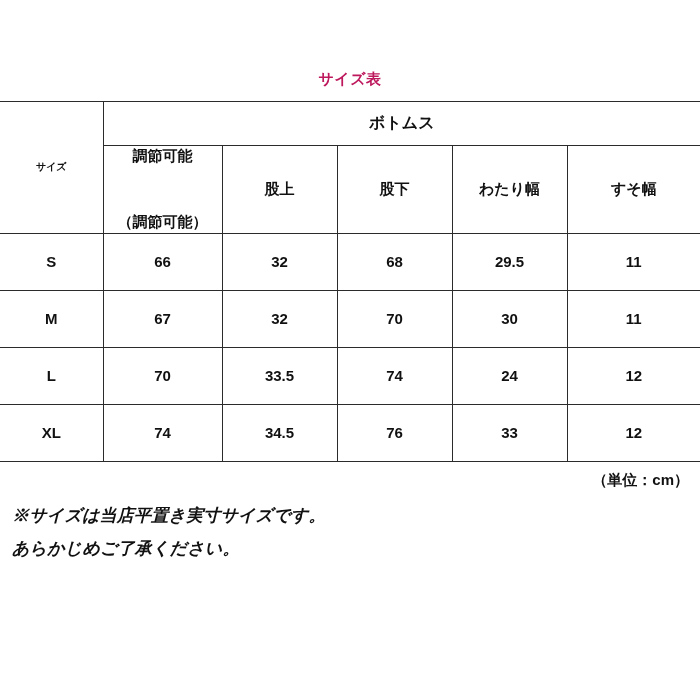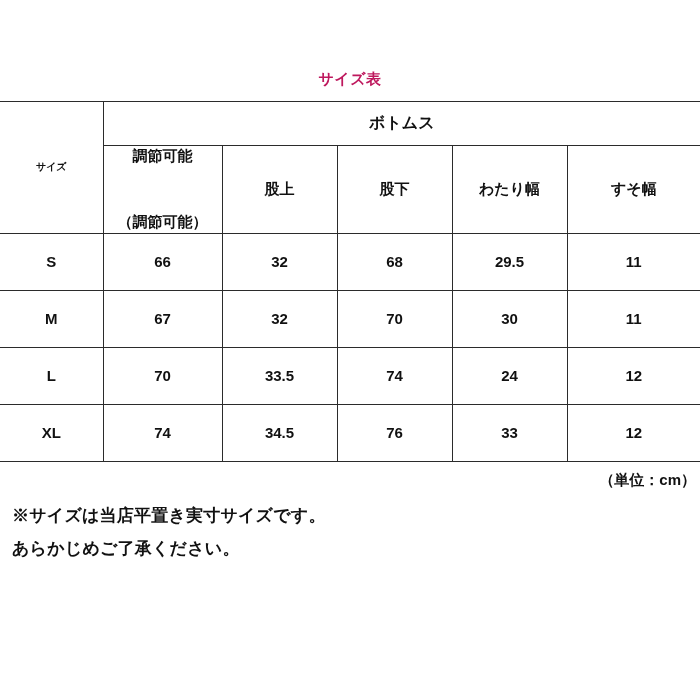--- a/index.html
+++ b/index.html
@@ -67,33 +67,33 @@
     font-size: 16px;
   }
   .sub-line1 { display: block; line-height: 1.35; }
   .sub-line2 { display: block; line-height: 1.35; margin-top: 46px; }
 
   .unit {
     text-align: right;
     font-size: 15px;
     font-weight: 700;
     padding-top: 9px;
-    padding-right: 4px;
+    padding-right: 11px;
     color: #111111;
   }
   .notes {
     padding-left: 12px;
     padding-top: 9px;
     font-size: 17px;
     font-weight: 700;
     line-height: 1.95;
     color: #111111;
     letter-spacing: 0.2px;
   }
-  .notes div { white-space: nowrap; }
+  .notes div { white-space: nowrap; font-style: italic; }
 </style>
 </head>
 <body>
 
 <div class="page">
 
   <div class="title">サイズ表</div>
 
   <table class="size-table">
     <colgroup>

